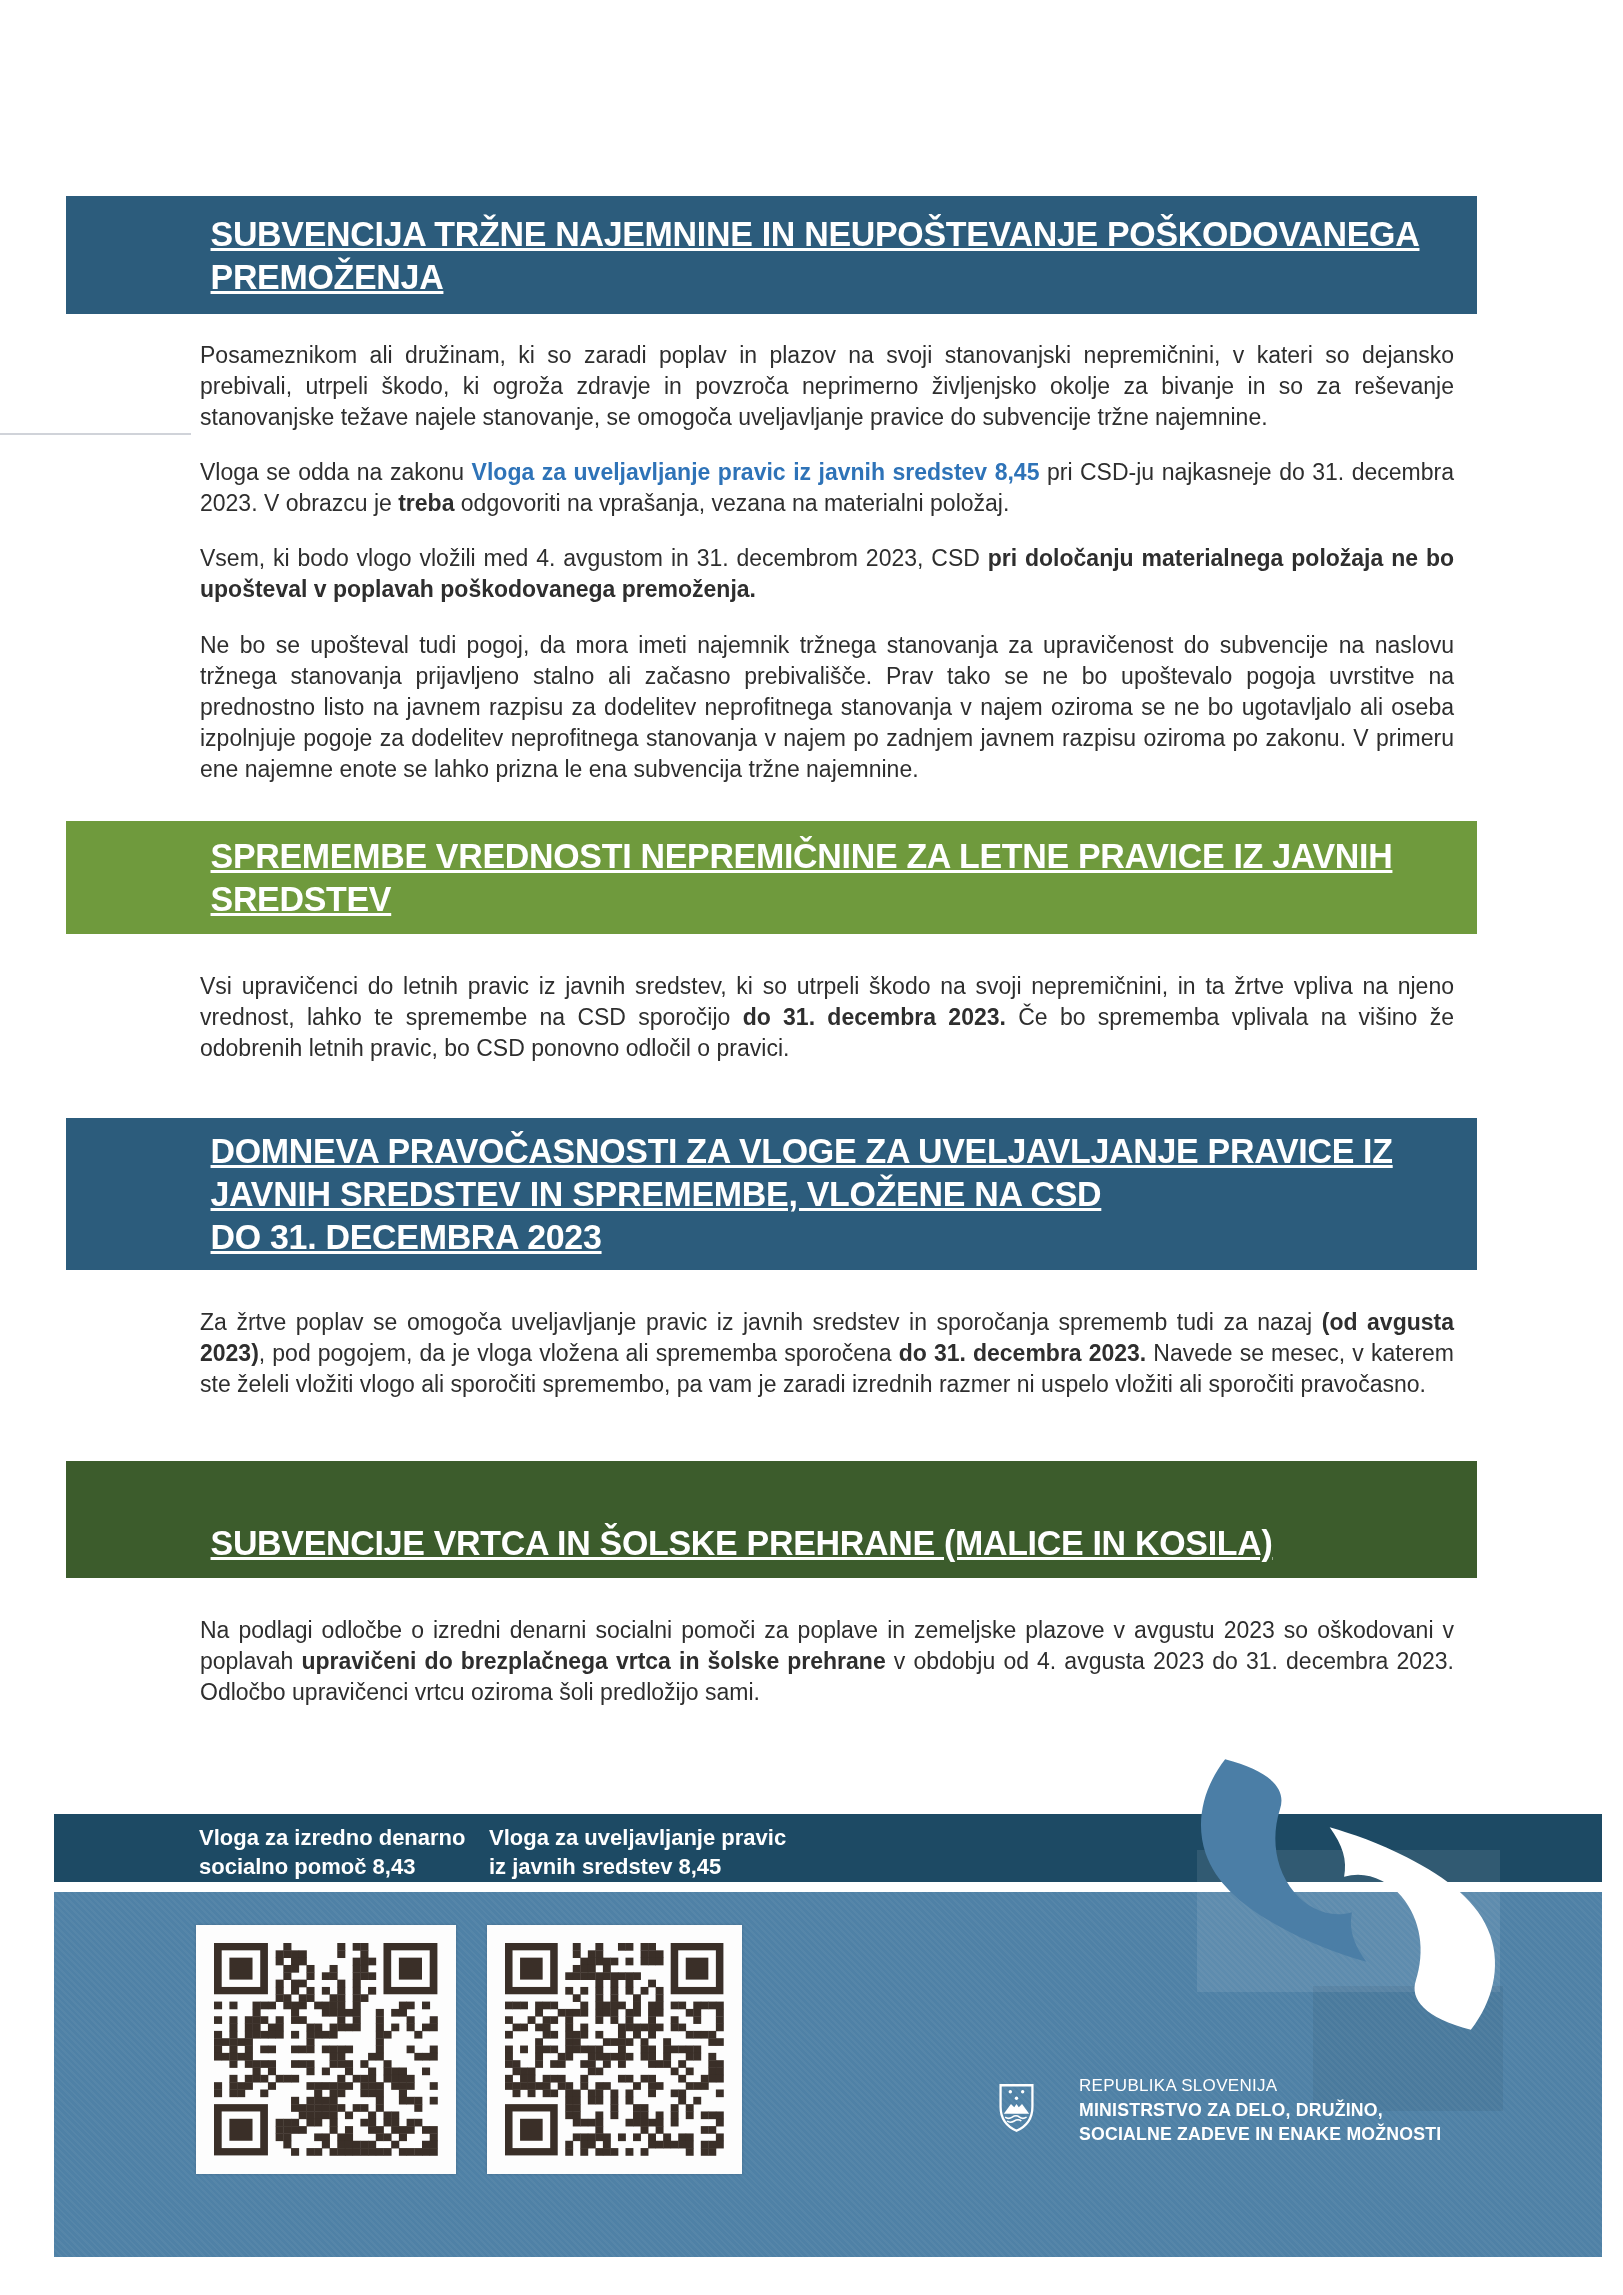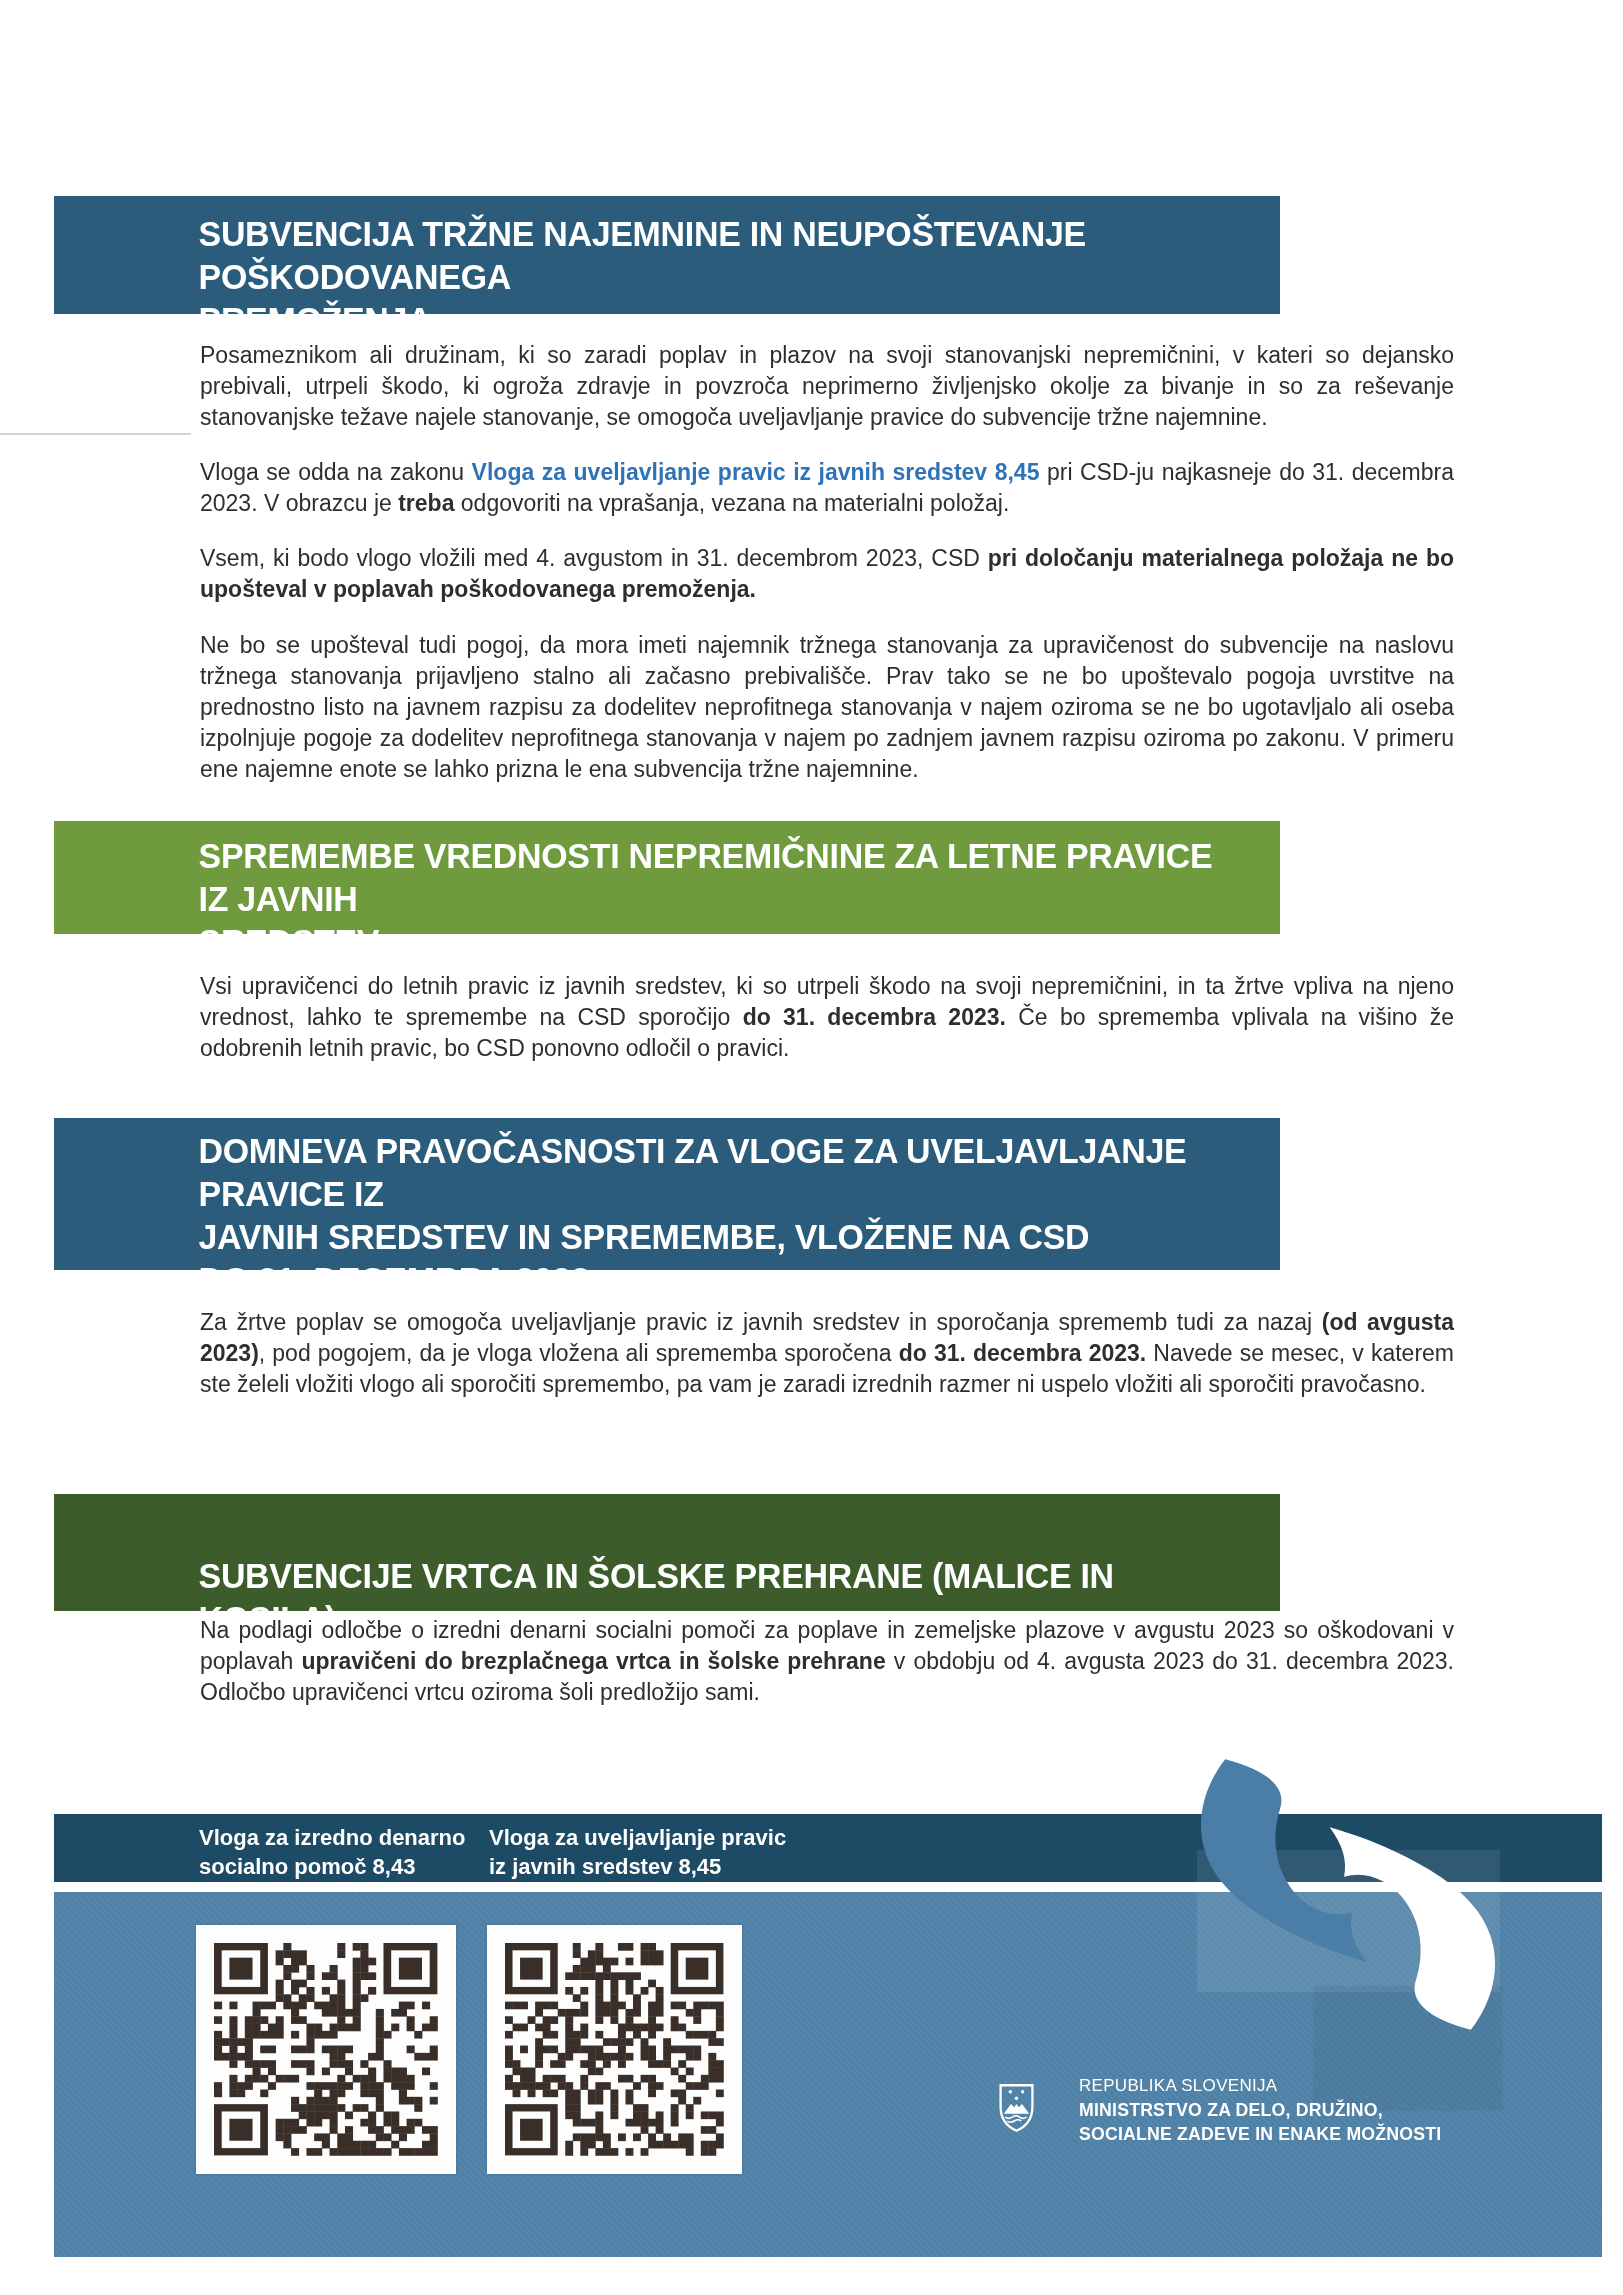--- a/index.html
+++ b/index.html
@@ -11,21 +11,21 @@
     --link:#2e73b8;
     --text:#2e2e2e;
     --qr-dark:#3a2f28;
     --logo-hand-blue:#4b7ea6;
   }
   html,body{margin:0;padding:0;background:#e9e9e9;}
   .page{
     position:relative;width:1623px;height:2295px;background:#ffffff;
     font-family:"Liberation Sans",sans-serif;overflow:hidden;margin:0 auto;
   }
-  .bar{position:absolute;left:54px;width:1226px;color:#fff;box-sizing:border-box;}
+  .bar{position:absolute;left:66px;width:1411px;color:#fff;box-sizing:border-box;text-decoration:underline;}
   .bar-title{
     font-weight:700;font-size:35px;line-height:43px;padding-left:149px;
     letter-spacing:-0.3px;transform:scaleX(.97);transform-origin:left top;
   }
   .bar-blue{background:var(--blue-bar);}
   .bar-green{background:var(--green-bar);}
   .bar-darkgreen{background:var(--dark-green-bar);}
   .body-par{
     position:absolute;left:196px;width:1254px;margin:4px;
     font-size:23px;line-height:31px;color:var(--text);text-align:justify;
@@ -82,21 +82,21 @@
   </div>
 
   <p class="body-par" style="top:967px;"><span>Vsi upravičenci do letnih pravic iz javnih sredstev, ki so utrpeli škodo na svoji nepremičnini, in ta žrtve vpliva na njeno vrednost, lahko te spremembe na CSD sporočijo </span><span class="b">do 31. decembra 2023.</span><span> Če bo sprememba vplivala na višino že odobrenih letnih pravic, bo CSD ponovno odločil o pravici.</span></p>
 
   <div class="bar bar-blue" style="top:1118px;height:152px;">
     <div class="bar-title" style="padding-top:11px;">DOMNEVA PRAVOČASNOSTI ZA VLOGE ZA UVELJAVLJANJE PRAVICE IZ<br>JAVNIH SREDSTEV IN SPREMEMBE, VLOŽENE NA CSD<br>DO 31. DECEMBRA 2023</div>
   </div>
 
   <p class="body-par" style="top:1303px;"><span>Za žrtve poplav se omogoča uveljavljanje pravic iz javnih sredstev in sporočanja sprememb tudi za nazaj </span><span class="b">(od avgusta 2023)</span><span>, pod pogojem, da je vloga vložena ali sprememba sporočena </span><span class="b">do 31. decembra 2023.</span><span> Navede se mesec, v katerem ste želeli vložiti vlogo ali sporočiti spremembo, pa vam je zaradi izrednih razmer ni uspelo vložiti ali sporočiti pravočasno.</span></p>
 
-  <div class="bar bar-darkgreen" style="top:1461px;height:117px;margin-top:33px;">
+  <div class="bar bar-darkgreen" style="top:1461px;height:117px;">
     <div class="bar-title" style="padding-top:60px;">SUBVENCIJE VRTCA IN ŠOLSKE PREHRANE (MALICE IN KOSILA)</div>
   </div>
 
   <p class="body-par" style="top:1611px;"><span>Na podlagi odločbe o izredni denarni socialni pomoči za poplave in zemeljske plazove v avgustu 2023 so oškodovani v poplavah </span><span class="b">upravičeni do brezplačnega vrtca in šolske prehrane</span><span> v obdobju od 4. avgusta 2023 do 31. decembra 2023. Odločbo upravičenci vrtcu oziroma šoli predložijo sami.</span></p>
 
   <div class="footer-dark">
     <div class="qr-label" style="left:145px;">Vloga za izredno denarno<br>socialno pomoč 8,43</div>
     <div class="qr-label" style="left:435px;">Vloga za uveljavljanje pravic<br>iz javnih sredstev 8,45</div>
   </div>
 

